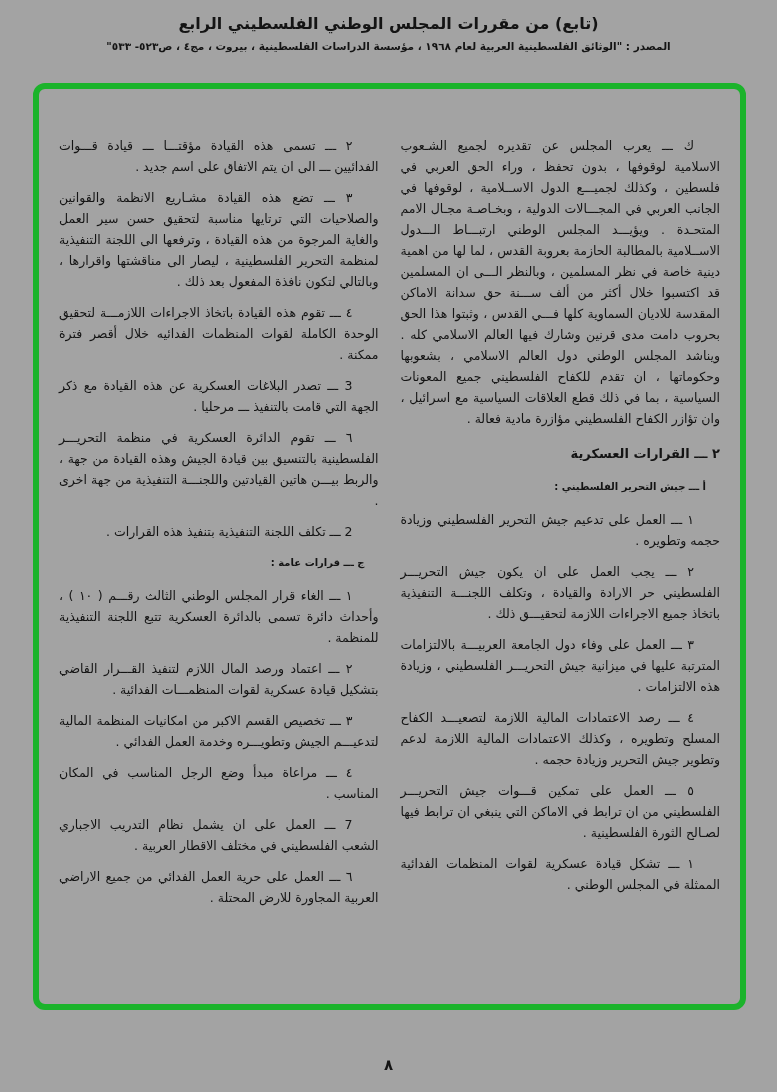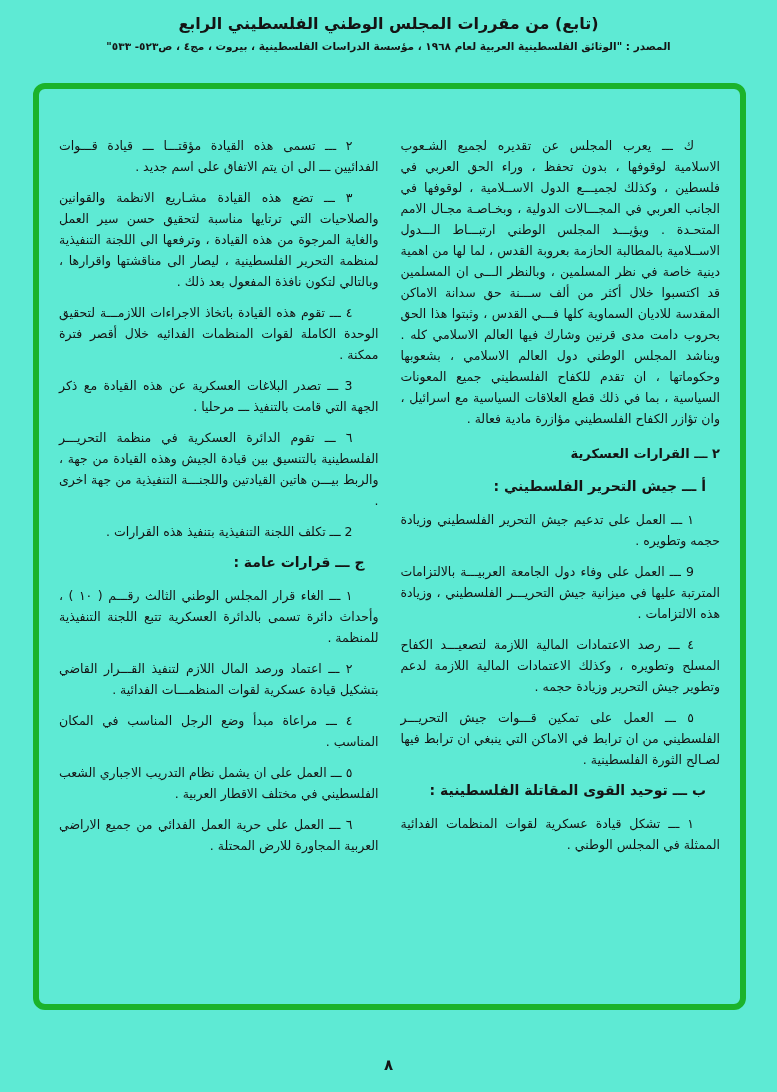--- a/index.html
+++ b/index.html
@@ -5,21 +5,21 @@
   html, body {
     margin: 0;
     padding: 0;
     background: #ffffff;
     font-family: "DejaVu Sans", sans-serif;
   }
   .page {
     position: relative;
     width: 777px;
     height: 1092px;
-    background: #5eead4;
+    background: #a3a3a3;
     overflow: hidden;
     direction: rtl;
     color: #141414;
   }
   .doc-header {
     text-align: center;
     padding-top: 14px;
   }
   .doc-title {
     font-size: 16px;
@@ -59,21 +59,21 @@
     text-align: justify;
     text-indent: 26px;
   }
   .sec-heading {
     font-weight: bold;
     font-size: 13px;
     margin: 14px 0 12px 0;
   }
   .sub-heading {
     font-weight: bold;
-    font-size: 14px;
+    font-size: 10px;
     text-indent: 14px;
     margin: 10px 0 12px 0;
   }
   .doc-footer {
     position: absolute;
     bottom: 18px;
     left: 0;
     width: 100%;
     text-align: center;
     font-size: 15px;
@@ -89,37 +89,38 @@
     <h1 class="doc-title">(تابع) من مقررات المجلس الوطني الفلسطيني الرابع</h1>
     <div class="doc-source">المصدر : "الوثائق الفلسطينية العربية لعام ١٩٦٨ ، مؤسسة الدراسات الفلسطينية ، بيروت ، مج٤ ، ص٥٢٣- ٥٣٣"</div>
   </div>
 
   <div class="frame" style="border-color: rgb(27, 179, 43);">
     <div class="col" id="col-right">
         <p class="para">ك ـــ يعرب المجلس عن تقديره لجميع الشـعوب الاسلامية لوقوفها ، بدون تحفظ ، وراء الحق العربي في فلسطين ، وكذلك لجميـــع الدول الاســلامية ، لوقوفها في الجانب العربي في المجـــالات الدولية ، وبخـاصـة مجـال الامم المتحـدة . ويؤيـــد المجلس الوطني ارتبـــاط الـــدول الاســلامية بالمطالبة الحازمة بعروبة القدس ، لما لها من اهمية دينية خاصة في نظر المسلمين ، وبالنظر الـــى ان المسلمين قد اكتسبوا خلال أكثر من ألف ســـنة حق سدانة الاماكن المقدسة للاديان السماوية كلها فـــي القدس ، وثبتوا هذا الحق بحروب دامت مدى قرنين وشارك فيها العالم الاسلامي كله . ويناشد المجلس الوطني دول العالم الاسلامي ، بشعوبها وحكوماتها ، ان تقدم للكفاح الفلسطيني جميع المعونات السياسية ، بما في ذلك قطع العلاقات السياسية مع اسرائيل ، وان تؤازر الكفاح الفلسطيني مؤازرة مادية فعالة .</p>
         <div class="sec-heading">٢ ـــ القرارات العسكرية</div>
         <div class="sub-heading">أ ـــ جيش التحرير الفلسطيني :</div>
         <p class="para">١ ـــ العمل على تدعيم جيش التحرير الفلسطيني وزيادة حجمه وتطويره .</p>
-        <p class="para">9 ـــ العمل على وفاء دول الجامعة العربيـــة بالالتزامات المترتبة عليها في ميزانية جيش التحريـــر الفلسطيني ، وزيادة هذه الالتزامات .</p>
+        <p class="para">٢ ـــ يجب العمل على ان يكون جيش التحريـــر الفلسطيني حر الارادة والقيادة ، وتكلف اللجنـــة التنفيذية باتخاذ جميع الاجراءات اللازمة لتحقيـــق ذلك .</p>
+        <p class="para">٣ ـــ العمل على وفاء دول الجامعة العربيـــة بالالتزامات المترتبة عليها في ميزانية جيش التحريـــر الفلسطيني ، وزيادة هذه الالتزامات .</p>
         <p class="para">٤ ـــ رصد الاعتمادات المالية اللازمة لتصعيـــد الكفاح المسلح وتطويره ، وكذلك الاعتمادات المالية اللازمة لدعم وتطوير جيش التحرير وزيادة حجمه .</p>
         <p class="para">٥ ـــ العمل على تمكين قـــوات جيش التحريـــر الفلسطيني من ان ترابط في الاماكن التي ينبغي ان ترابط فيها لصـالح الثورة الفلسطينية .</p>
-        <div class="sub-heading">ب ـــ توحيد القوى المقاتلة الفلسطينية :</div>
         <p class="para">١ ـــ تشكل قيادة عسكرية لقوات المنظمات الفدائية الممثلة في المجلس الوطني .</p>
       </div>
     <div class="col" id="col-left">
         <p class="para">٢ ـــ تسمى هذه القيادة مؤقتـــا ـــ قيادة قـــوات الفدائيين ـــ الى ان يتم الاتفاق على اسم جديد .</p>
         <p class="para">٣ ـــ تضع هذه القيادة مشـاريع الانظمة والقوانين والصلاحيات التي ترتايها مناسبة لتحقيق حسن سير العمل والغاية المرجوة من هذه القيادة ، وترفعها الى اللجنة التنفيذية لمنظمة التحرير الفلسطينية ، ليصار الى مناقشتها واقرارها ، وبالتالي لتكون نافذة المفعول بعد ذلك .</p>
         <p class="para">٤ ـــ تقوم هذه القيادة باتخاذ الاجراءات اللازمـــة لتحقيق الوحدة الكاملة لقوات المنظمات الفدائيه خلال أقصر فترة ممكنة .</p>
         <p class="para">3 ـــ تصدر البلاغات العسكرية عن هذه القيادة مع ذكر الجهة التي قامت بالتنفيذ ـــ مرحليا .</p>
         <p class="para">٦ ـــ تقوم الدائرة العسكرية في منظمة التحريـــر الفلسطينية بالتنسيق بين قيادة الجيش وهذه القيادة من جهة ، والربط بيـــن هاتين القيادتين واللجنـــة التنفيذية من جهة اخرى .</p>
         <p class="para">2 ـــ تكلف اللجنة التنفيذية بتنفيذ هذه القرارات .</p>
         <div class="sub-heading">ج ـــ قرارات عامة :</div>
         <p class="para">١ ـــ الغاء قرار المجلس الوطني الثالث رقـــم ( ١٠ ) ، وأحداث دائرة تسمى بالدائرة العسكرية تتبع اللجنة التنفيذية للمنظمة .</p>
         <p class="para">٢ ـــ اعتماد ورصد المال اللازم لتنفيذ القـــرار القاضي بتشكيل قيادة عسكرية لقوات المنظمـــات الفدائية .</p>
+        <p class="para">٣ ـــ تخصيص القسم الاكبر من امكانيات المنظمة المالية لتدعيـــم الجيش وتطويـــره وخدمة العمل الفدائي .</p>
         <p class="para">٤ ـــ مراعاة مبدأ وضع الرجل المناسب في المكان المناسب .</p>
-        <p class="para">٥ ـــ العمل على ان يشمل نظام التدريب الاجباري الشعب الفلسطيني في مختلف الاقطار العربية .</p>
+        <p class="para">7 ـــ العمل على ان يشمل نظام التدريب الاجباري الشعب الفلسطيني في مختلف الاقطار العربية .</p>
         <p class="para">٦ ـــ العمل على حرية العمل الفدائي من جميع الاراضي العربية المجاورة للارض المحتلة .</p>
       </div>
   </div>
 
   <div class="doc-footer">٨</div>
 
 </div>
 
 </body></html>

